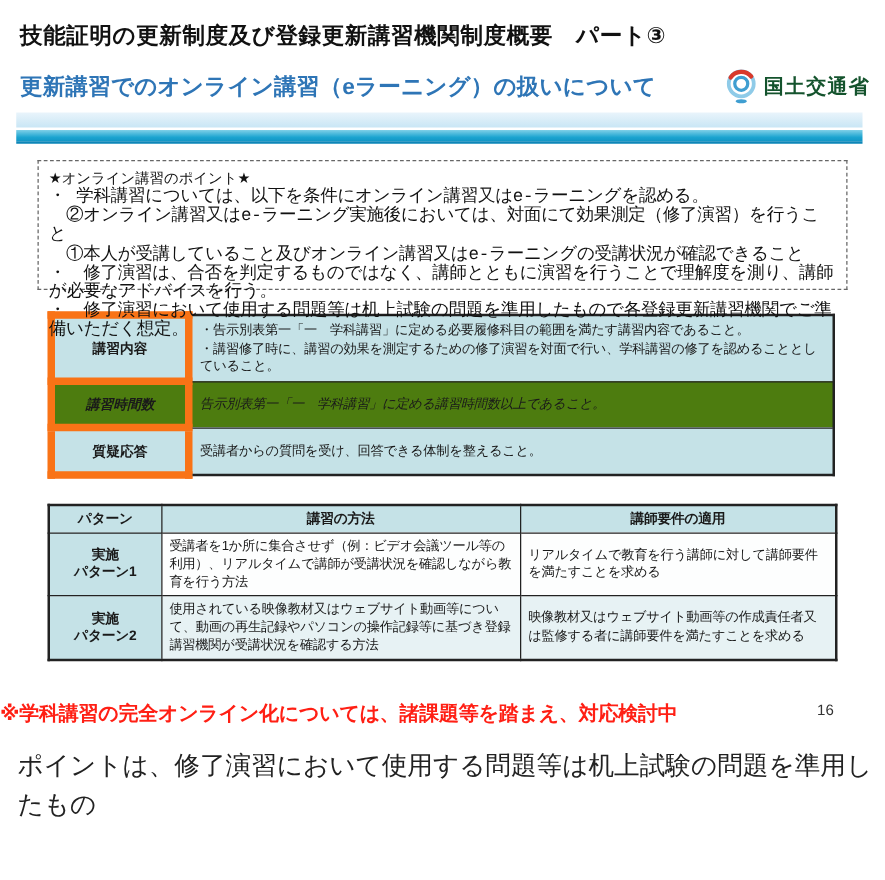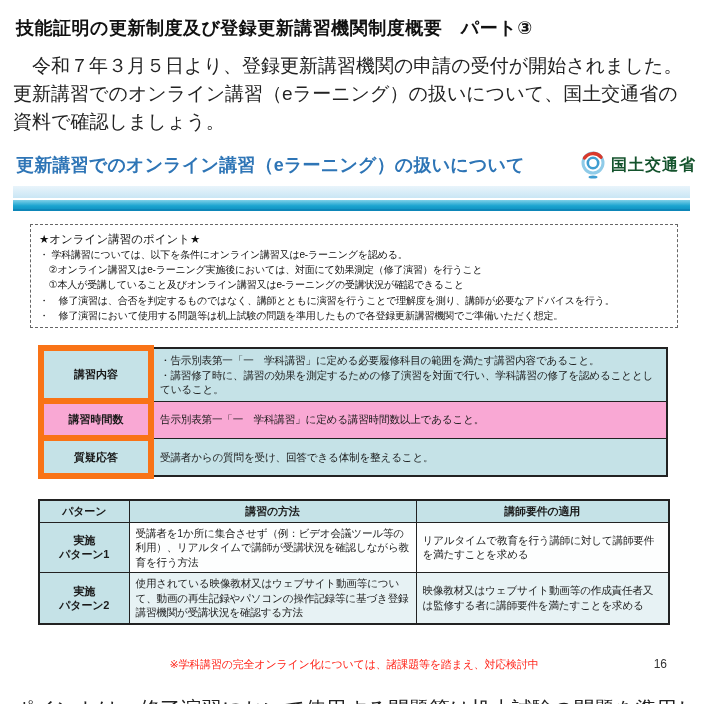--- a/index.html
+++ b/index.html
@@ -16,59 +16,54 @@
   .slide-header { display:flex; justify-content:space-between; align-items:center; padding:2px 12px 0 16px; height:36px; }
   .slide-title { font-size:18px; font-weight:bold; color:#2e75b6; letter-spacing:0.2px; }
   .agency { display:flex; align-items:center; gap:5px; }
   .agency-name { font-size:16px; font-weight:bold; color:#14532d; letter-spacing:1px; }
 
   .bar1 { margin:4px 18px 0 13px; height:12px; background:linear-gradient(#e9f4fb,#c9e6f5); }
   .bar2 { margin:2px 18px 0 13px; height:11px; background:linear-gradient(#7fd0e8,#1ba4d0 65%,#1296c5); border-bottom:2px solid #0d86b8; }
 
   .points-box { margin:13px 30px 0 30px; border:1.5px dashed #666; padding:6px 8px 7px 8px; height:104px; }
   .points-title { font-size:11.5px; font-weight:normal; color:#111; line-height:16px; }
-  .points-line { font-size:10px; color:#111; line-height:15.2px; letter-spacing:-0.2px; }
+  .points-line { font-size:14px; color:#111; line-height:15.2px; letter-spacing:-0.2px;font-family:Liberation Mono, monospace; }
 
   table { border-collapse:collapse; table-layout:fixed; }
   .t1 { margin:17px 0 0 38px; width:630px; border:2px solid #222; }
   .t1 th { width:110px; font-size:11px; font-weight:bold; text-align:center; vertical-align:middle; border:6px solid #f97316; }
   .t1 td { font-size:10.6px; text-align:left; vertical-align:middle; padding:4px 6px; border:1px solid #222; line-height:14.5px; letter-spacing:-0.2px; }
   .t1 tr.r0 { height:48px; } .t1 tr.r1 { height:37px; } .t1 tr.r2 { height:38px; }
   .r-teal { background:#c5e2e7; }
-  .r-pale { background:#f9a8d4; }
+  .r-pale { background:#4d7c0f;font-style:italic; }
 
   .t2 { margin:20px 0 0 38px; width:630px; border:2px solid #222; }
   .t2 th, .t2 td { border:1px solid #222; font-size:10.6px; line-height:14.5px; letter-spacing:-0.2px; }
   .t2 .c0 { width:90px; } .t2 .c1 { width:287px; } .t2 .c2 { width:253px; }
   .t2 thead th { height:22px; font-weight:bold; text-align:center; background:#c5e2e7; font-size:11px;margin-top:41px; }
   .t2 tbody th { background:#c5e2e7; font-weight:bold; text-align:center; vertical-align:middle; font-size:11px; line-height:14px; }
   .t2 tbody td { padding:3px 6px; vertical-align:middle; text-align:left; }
   .t2 tr.p1 { height:36px; } .t2 tr.p1 td { background:#fdfefe; }
   .t2 tr.p2 { height:50px; } .t2 tr.p2 td { background:#e7f2f4; }
 
   .foot-row { position:relative; margin-top:32px; height:16px; }
-  .footnote { text-align:center; font-size:11px; font-weight:normal; color:#ff1f14; letter-spacing:-0.2px; }
+  .footnote { font-size:16px; font-weight:bold; color:#ff1f14; letter-spacing:-0.2px; }
   .page-num { position:absolute; right:41px; top:0; font-size:12px; color:#333; }
 
   .closing { font-size:20.5px; line-height:31px; color:#222; padding:20px 6px 0 14px; }
 
   .logo-icon svg { display:block; }
 </style>
 </head>
 <body>
 
 <div class="doc">
 
   <h1 class="page-title">技能証明の更新制度及び登録更新講習機関制度概要　パート③</h1>
 
-  <div class="intro">
-    <div>　令和７年３月５日より、登録更新講習機関の申請の受付が開始されました。</div>
-    <div>更新講習でのオンライン講習（eラーニング）の扱いについて、国土交通省の</div>
-    <div>資料で確認しましょう。</div>
-  </div>
 
   <div class="slide">
 
     <div class="slide-header">
       <div class="slide-title">更新講習でのオンライン講習（eラーニング）の扱いについて</div>
       <div class="agency">
         <span class="logo-icon">
           <svg width="26" height="30" viewBox="0 0 26 30">
             <circle cx="13" cy="13" r="10" fill="none" stroke="#8fcbe8" stroke-width="3"></circle>
             <circle cx="13" cy="13" r="5.2" fill="none" stroke="#3f9ed1" stroke-width="2.6"></circle>

